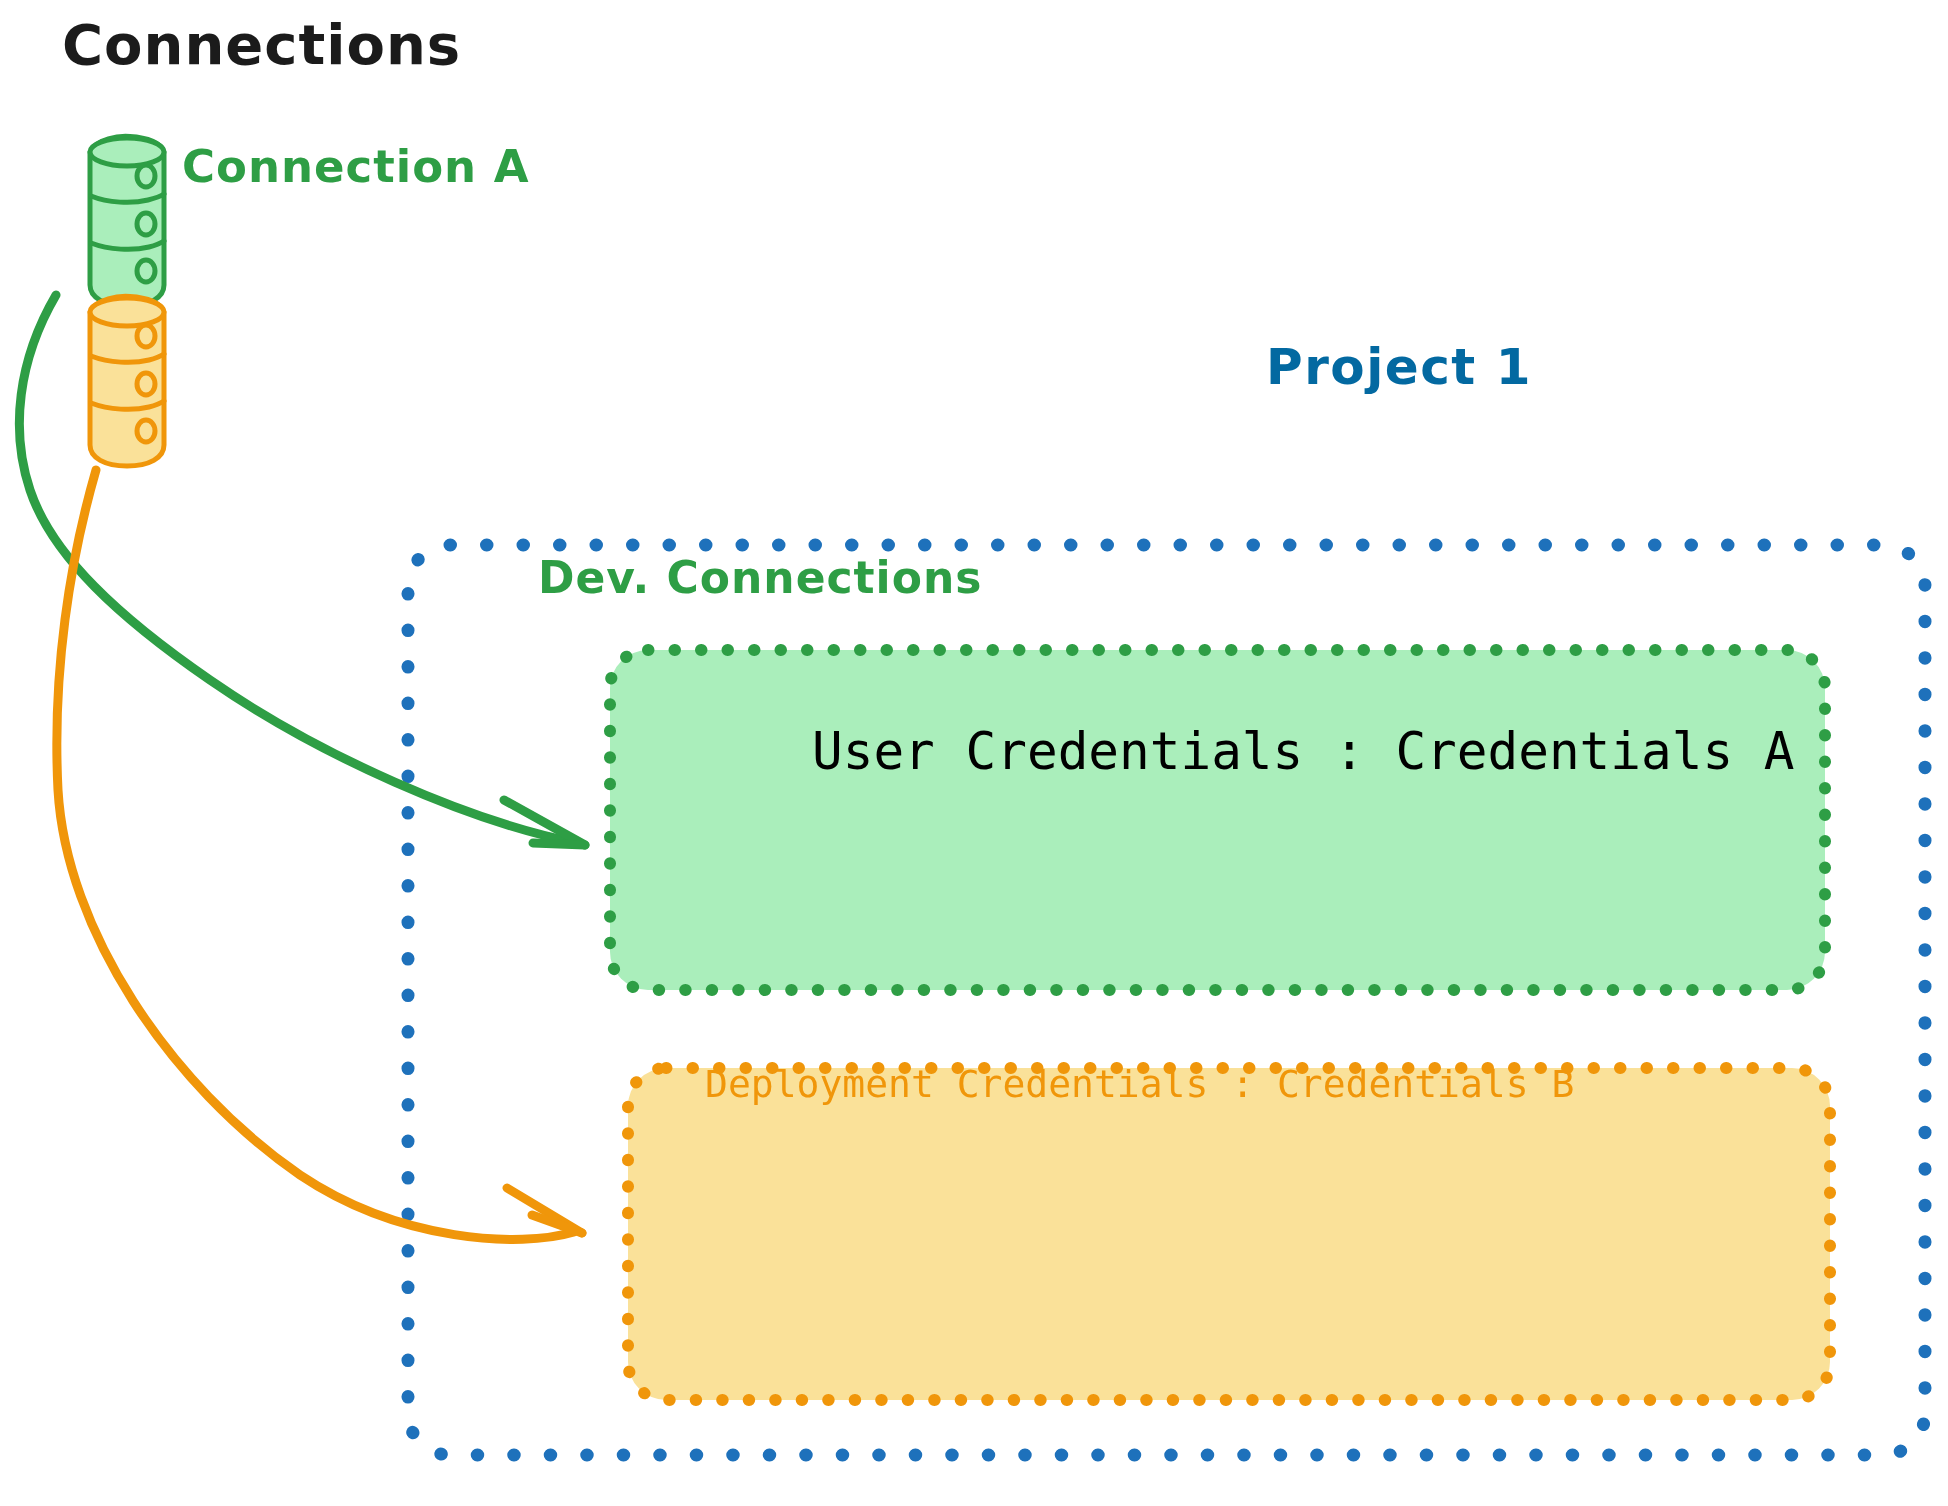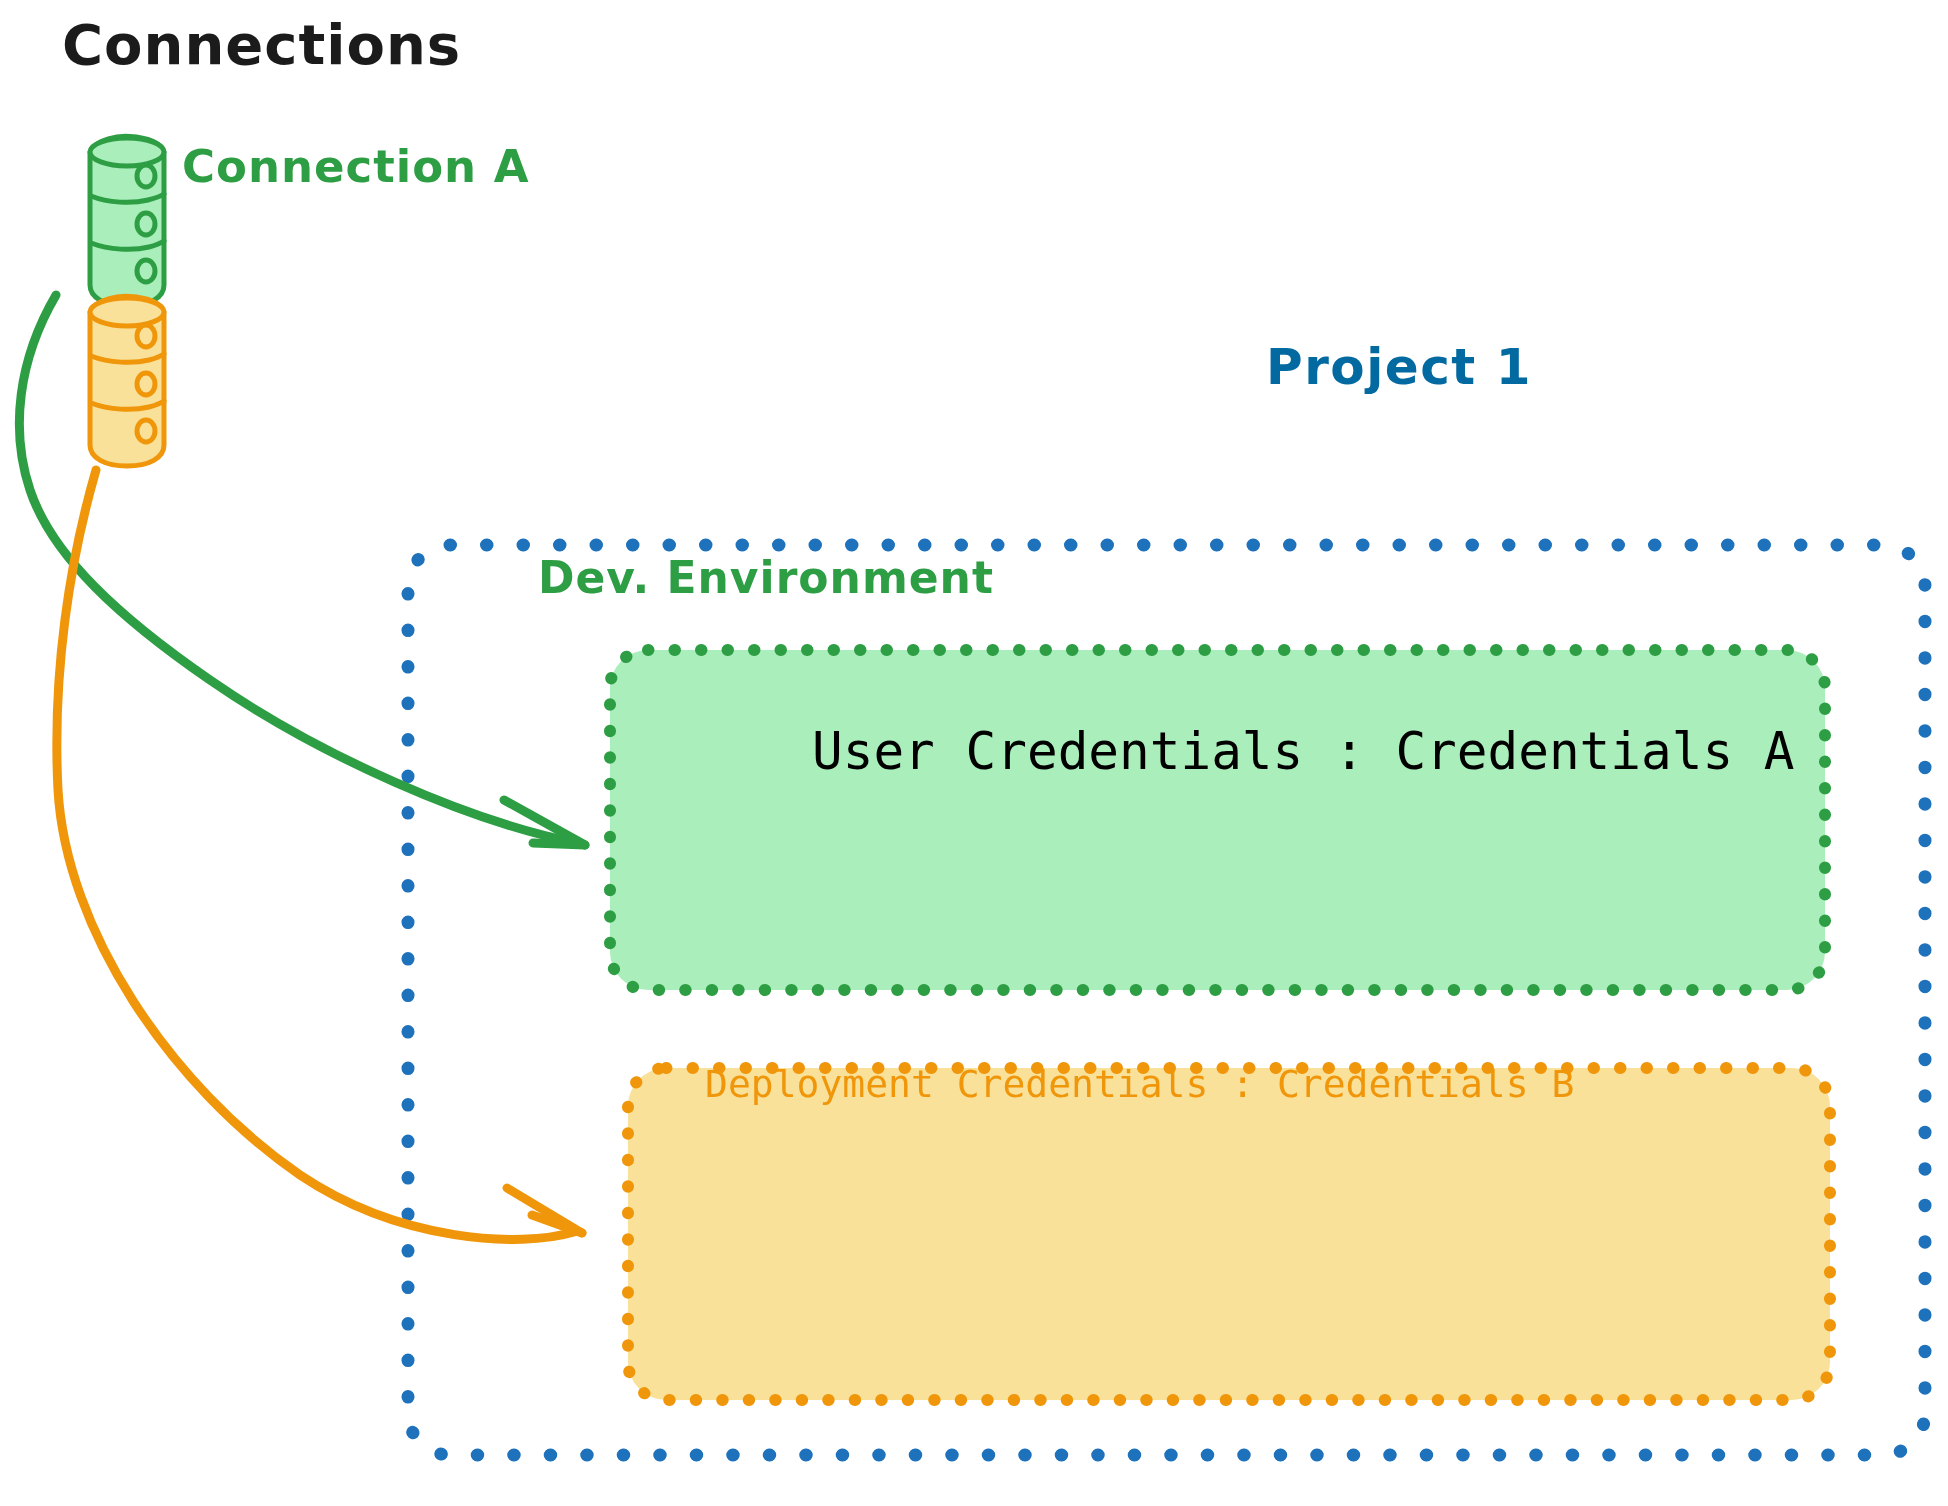--- a/index.html
+++ b/index.html
@@ -170,20 +170,20 @@
 
   </svg>
 
   <div class="lbl" id="connections-title">Connections</div>
 
   <div class="lbl" id="conn-a-label">Connection A</div>
 
 
   <div class="lbl" id="project-label">Project 1</div>
 
-  <div class="lbl" id="dev-title">Dev. Environment</div>
+  <div class="lbl" id="dev-title">Dev. Connections</div>
 
   <div class="lbl" id="dev-cred">User Credentials : Credentials A</div>
 
 
   <div class="lbl" id="prod-cred">Deployment Credentials : Credentials B</div>
 
 </div>
 
 </body></html>

